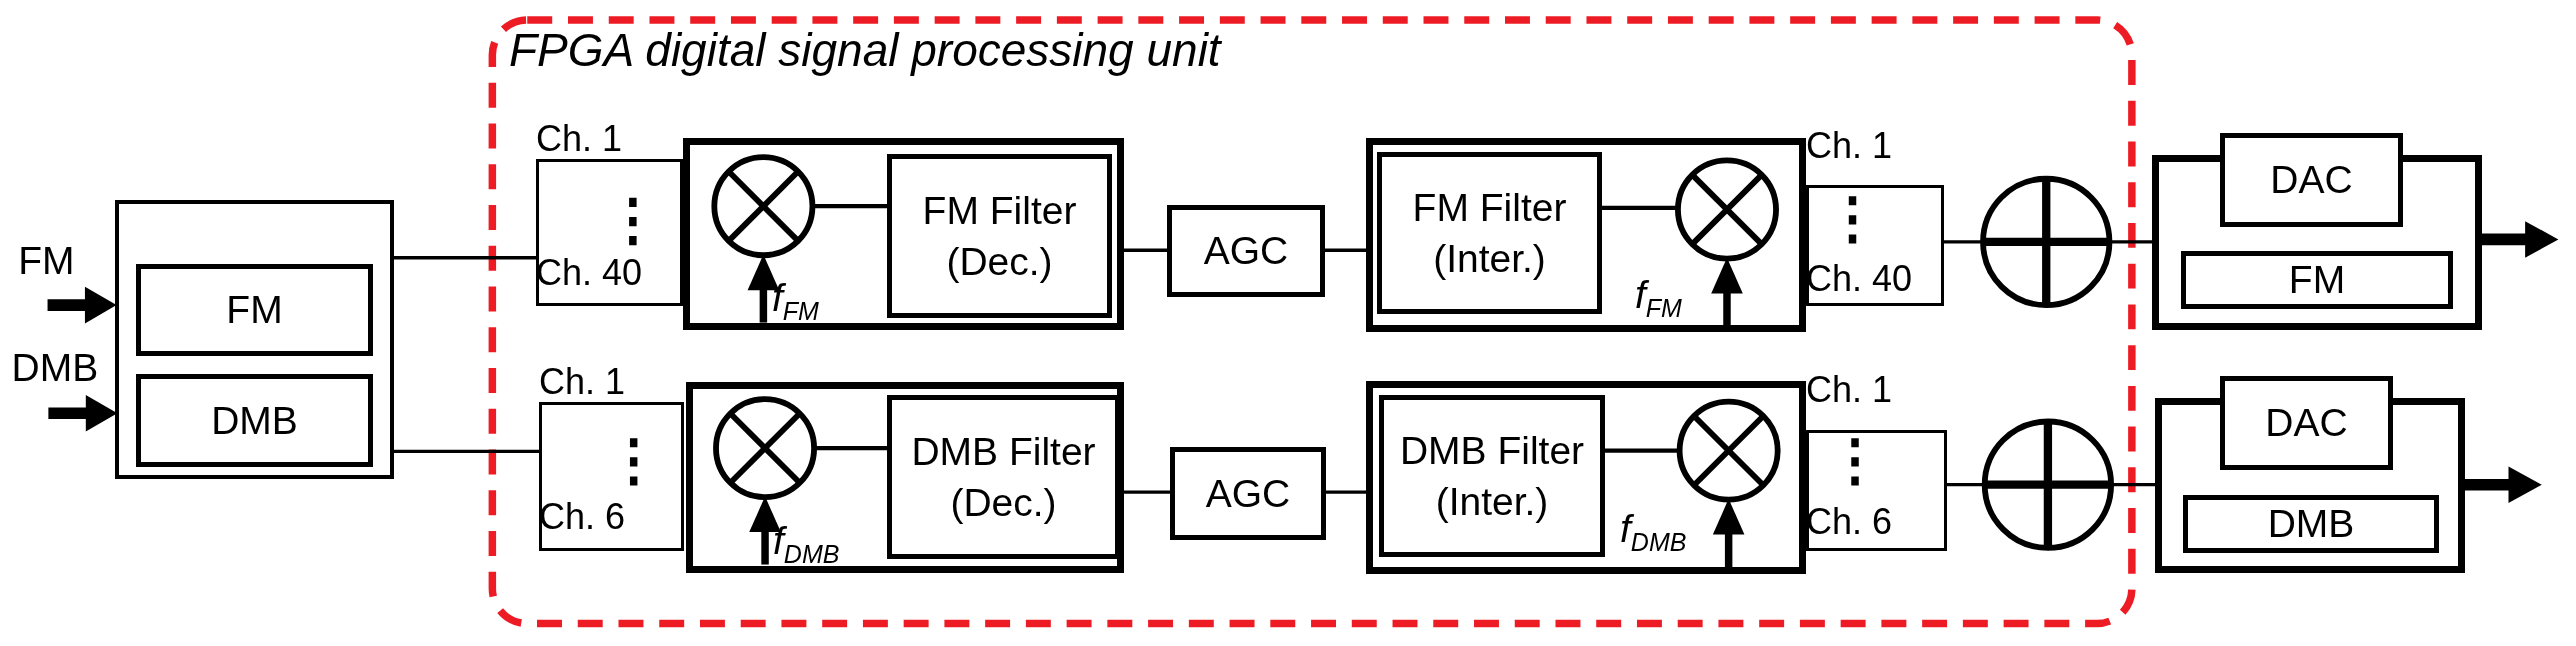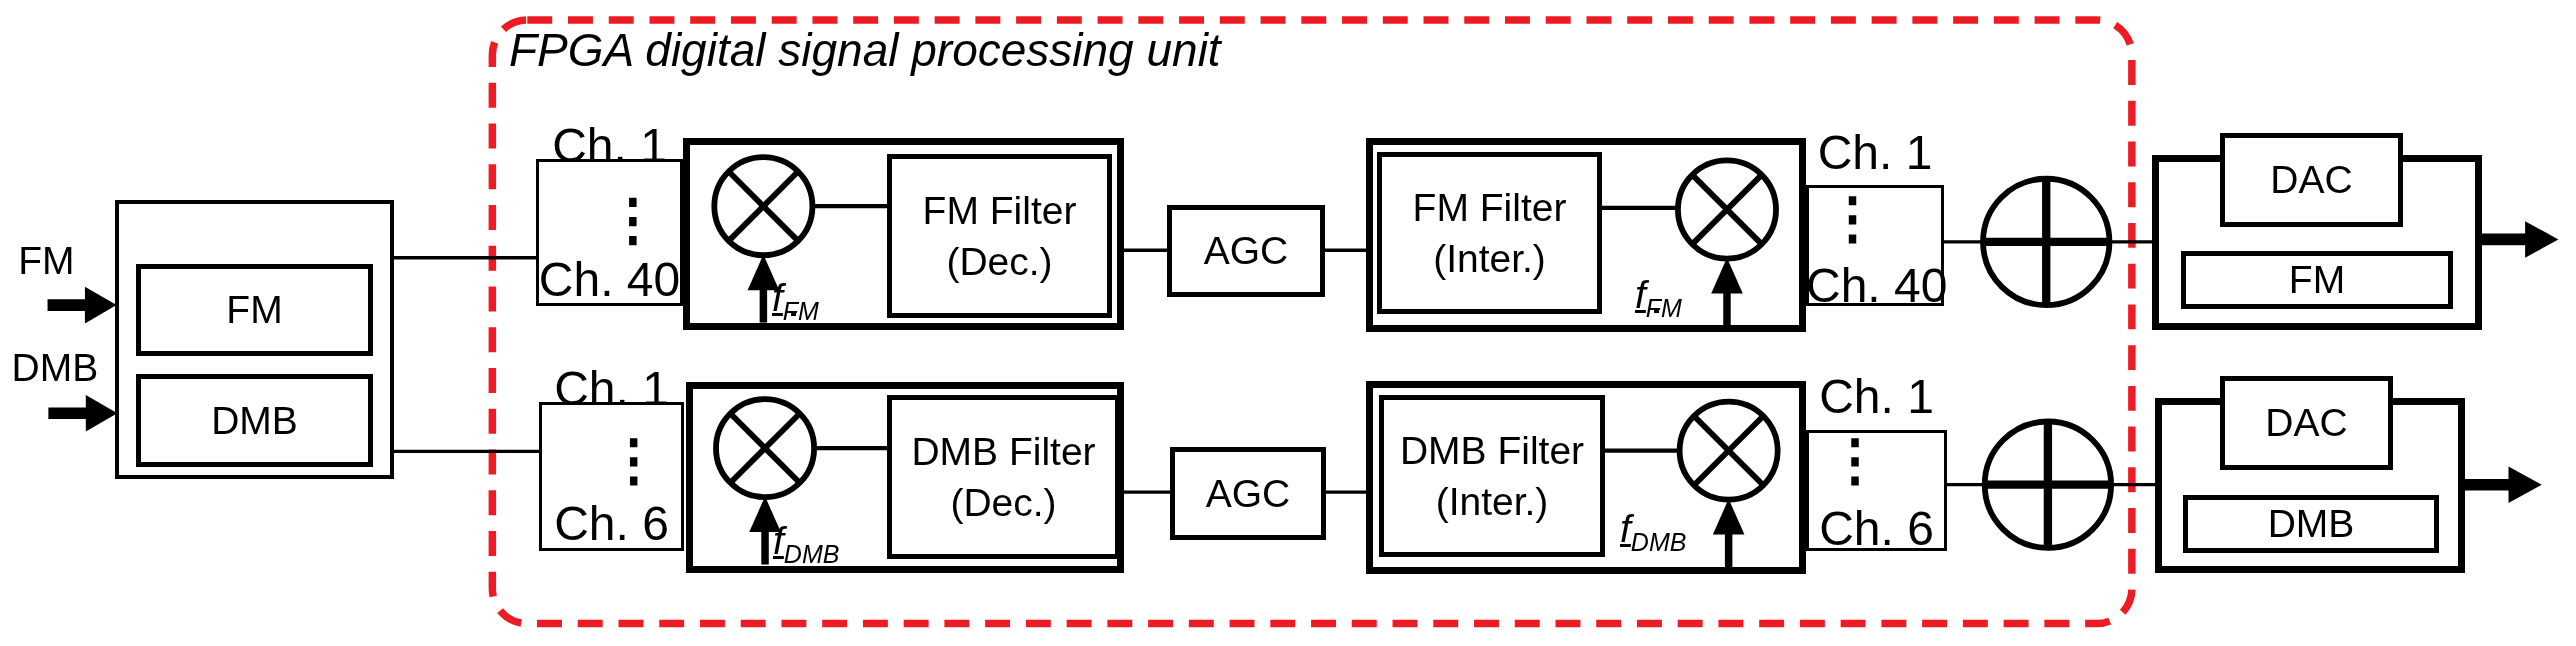--- a/index.html
+++ b/index.html
@@ -3,23 +3,23 @@
 <meta charset="utf-8">
 <style>
   html,body{margin:0;padding:0;background:#ffffff;}
   #stage{position:relative;width:2576px;height:646px;background:#ffffff;
          font-family:"Liberation Sans",sans-serif;color:#000;overflow:hidden;}
   svg.layer{position:absolute;left:0;top:0;width:2576px;height:646px;}
   .box{position:absolute;background:#fff;border:5px solid #000;box-sizing:border-box;
        display:flex;flex-direction:column;align-items:center;justify-content:center;text-align:center;}
   .b4{border-width:3.3px}.b5{border-width:4.2px}.b7{border-width:5.8px}.b9{border-width:7.5px}
   .blocklabel{font-size:39px;line-height:1.32;}
-  .chlabel{position:absolute;font-size:48px;text-align:center;white-space:nowrap;}
+  .chlabel{position:absolute;font-size:36px;text-align:left;white-space:nowrap;}
   .inlabel{position:absolute;font-size:39px;white-space:nowrap;}
-  .freq{position:absolute;font-size:39px;font-style:italic;white-space:nowrap;text-decoration:underline;}
+  .freq{position:absolute;font-size:39px;font-style:italic;white-space:nowrap;}
   .freq sub{font-size:25px;font-style:italic;}
   .title{position:absolute;left:509px;top:23px;font-size:46px;font-style:italic;white-space:nowrap;}
 </style>
 </head>
 <body>
 
 <div id="stage">
 
   <svg class="layer" viewBox="0 0 3098 777" width="2576" height="646">
     <rect x="592" y="24" width="1972" height="726" rx="42" fill="none" stroke="#ED1C24" stroke-width="9" stroke-dasharray="30 19"></rect>

